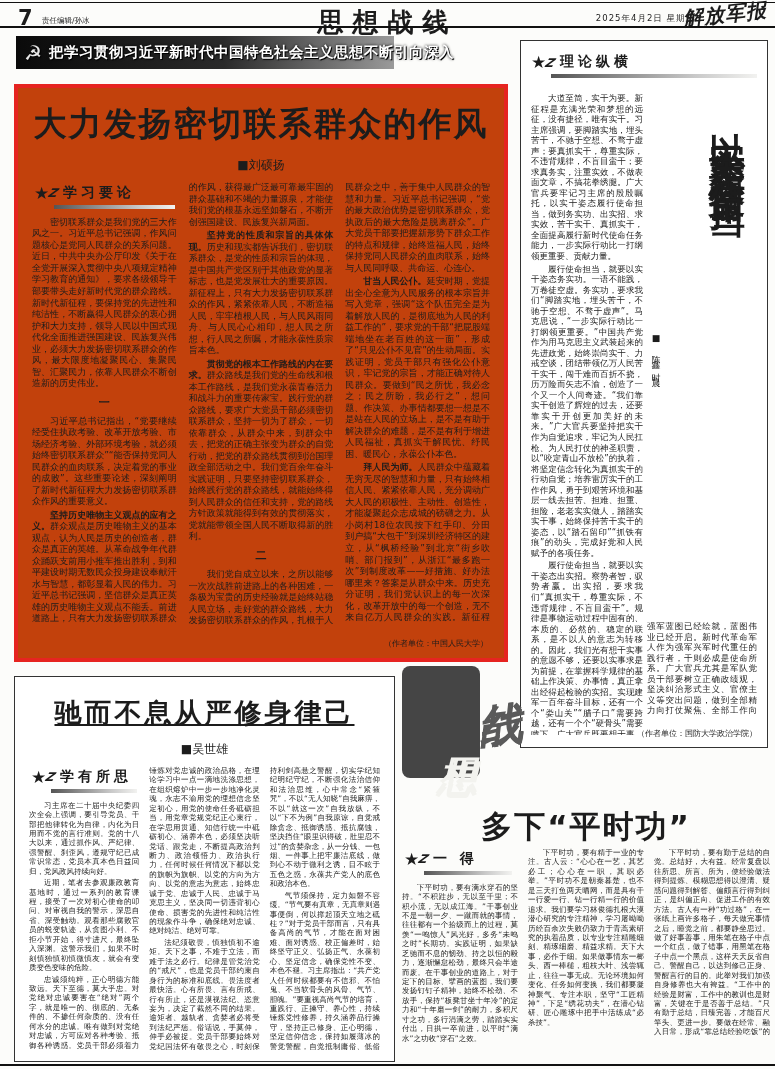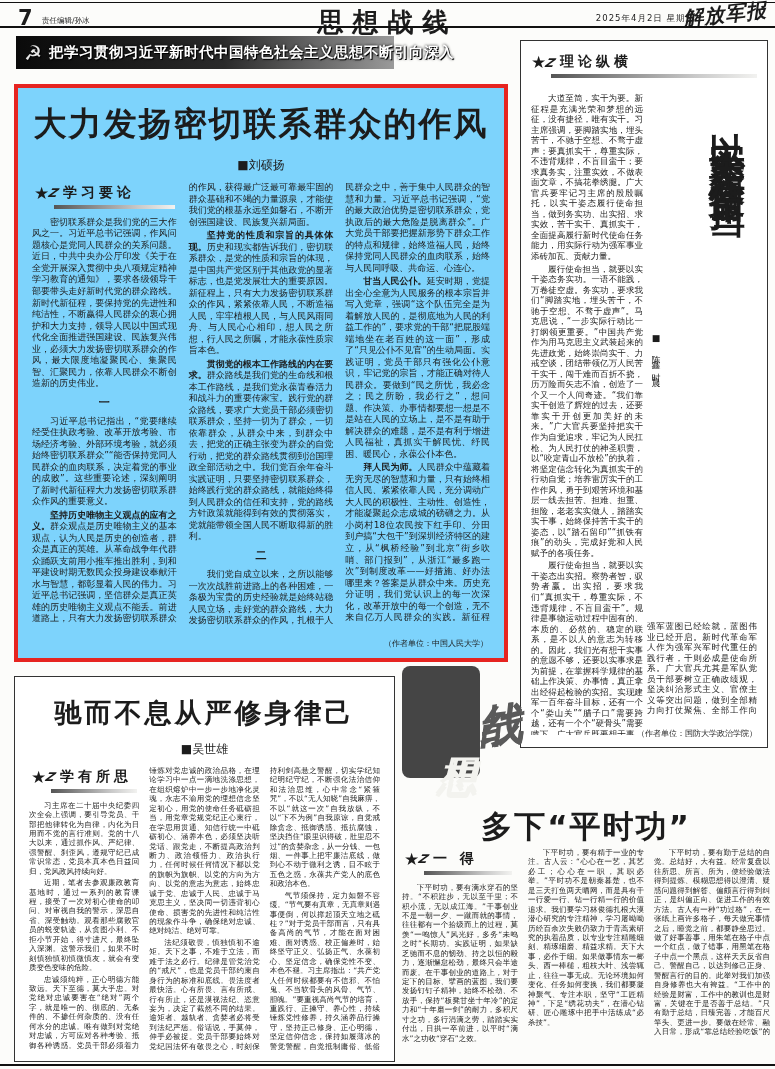--- a/index.html
+++ b/index.html
@@ -30,21 +30,21 @@
   .m-title{font-size:14px;font-weight:900;letter-spacing:4px;white-space:nowrap;}
   .m-bar{height:4px;margin:3px 0 0 20px;background:linear-gradient(90deg,#555,#c9c9c9 70%,#f2f2f0);}
   
   .para{margin:0 0 2px;text-indent:2em;}
   .p-divider{display:block;text-align:center;text-indent:0;font-weight:900;font-size:11px;margin:6px 0;}
   .p-lead{font-weight:900;}
   .byline{text-align:center;font-size:12px;}
   .attr{font-size:8px;}
   
   .main-box{position:absolute;left:14px;top:84px;width:494px;height:578px;box-sizing:border-box;
-            border:4px solid #e62420;background:#7dd3fc;padding:4px 10px;}
+            border:4px solid #e62420;background:#c2410c;padding:4px 10px;}
   .main-headline{margin-top:10px;text-align:center;font-size:33px;font-weight:900;letter-spacing:2px;white-space:nowrap;}
   .main-byline{margin:10px 0 8px;}
   .main-body{margin:0 4px;height:448px;overflow:hidden;column-count:3;column-gap:12px;
              font-size:9px;line-height:1.28;text-align:justify;}
   .main-attr{position:absolute;right:16px;bottom:9px;}
   
   .right-box{position:absolute;left:520px;top:40px;width:248px;height:708px;box-sizing:border-box;
              border:1px solid #333;background:#fff;}
   .right-box .marker{margin:12px 10px 0;}
   .r-col{position:absolute;left:10px;top:52px;width:112px;height:642px;overflow:hidden;
@@ -61,21 +61,21 @@
   .stamp-sq{position:absolute;left:0;top:0;width:78px;height:112px;background:#454545;border-radius:8px;
             color:#f3f3ef;font-family:"DejaVu Serif","Liberation Serif",serif;font-style:italic;
             font-weight:bold;font-size:40px;line-height:1.1;text-align:center;padding-top:6px;box-sizing:border-box;
             writing-mode:vertical-rl;}
   .stamp-script{position:absolute;left:66px;top:2px;writing-mode:vertical-rl;
                 font-family:"DejaVu Serif","Liberation Serif",serif;font-style:italic;font-weight:bold;
                 font-size:44px;line-height:1.15;color:#5a5a5a;transform:rotate(-7deg);}
   
   .bl-box{position:absolute;left:14px;top:676px;width:381px;height:386px;box-sizing:border-box;
           border:1px solid #333;background:#fff;padding:6px 10px;}
-  .bl-headline{margin-top:12px;text-align:center;font-size:27px;font-weight:900;letter-spacing:3px;white-space:nowrap;}
+  .bl-headline{margin-top:12px;text-align:center;font-size:27px;font-weight:900;letter-spacing:3px;white-space:nowrap;text-decoration:underline;}
   .bl-byline{margin:10px 0 8px;}
   .bl-body{margin:0 4px;height:288px;overflow:hidden;column-count:3;column-gap:10px;
            font-size:7.5px;line-height:1.26;text-align:justify;}
   
   .br-area{position:absolute;left:402px;top:788px;width:368px;height:274px;margin-top:18px;}
   .br-headline{text-align:center;font-size:31px;font-weight:900;letter-spacing:2px;white-space:nowrap;}
   .br-byline{margin:9px 0 8px;}
   .br-body{height:198px;overflow:hidden;column-count:3;column-gap:10px;
            font-size:7.5px;line-height:1.26;text-align:justify;}
   .br-body .marker{margin-right:6px;}
@@ -143,21 +143,21 @@
     <div class="marker">
       <div class="m-row">
         <span class="m-star">★</span>
         <span class="m-z">Z</span>
         <span class="m-title">理论纵横</span>
       </div>
       <div class="m-bar"></div>
     </div>
     <div class="r-col">
 
-        <p class="para"><span class="p-text">大道至简，实干为要。新征程是充满光荣和梦想的远征，没有捷径，唯有实干。习主席强调，要脚踏实地，埋头苦干，不驰于空想、不骛于虚声；要真抓实干，尊重实际，不违背规律，不盲目蛮干；要求真务实，注重实效，不做表面文章，不搞花拳绣腿。广大官兵要牢记习主席的殷殷嘱托，以实干姿态履行使命担当，做到务实功、出实招、求实效，苦干实干、真抓实干，全面提高履行新时代使命任务能力，用实际行动为强军事业添砖加瓦、贡献力量。</span></p>
+        <p class="para"><span class="p-text">大道至简，实干为要。新征程是充满光荣和梦想的远征，没有捷径，唯有实干。习主席强调，要脚踏实地，埋头苦干，不驰于空想、不骛于虚声；要真抓实干，尊重实际，不违背规律，不盲目蛮干；要求真务实，注重实效，不做表面文章，不搞花拳绣腿。广大官兵要牢记习主席的殷殷嘱托，以实干姿态履行使命担当，做到务实功、出实招、求实效，苦干实干、真抓实干，全面提高履行新时代使命任务能力，一步实际行动比一打纲领更重要、贡献力量。</span></p>
 
         <p class="para"><span class="p-text">履行使命担当，就要以实干姿态务实功。一语不能践，万卷徒空虚。务实功，要求我们“脚踏实地，埋头苦干，不驰于空想、不骛于虚声”。马克思说，“一步实际行动比一打纲领更重要。”中国共产党作为用马克思主义武装起来的先进政党，始终崇尚实干、力戒空谈，团结带领亿万人民苦干实干，闯千难而百折不挠，历万险而矢志不渝，创造了一个又一个人间奇迹。“我们靠实干创造了辉煌的过去，还要靠实干开创更加美好的未来。”广大官兵要坚持把实干作为自觉追求，牢记为人民扛枪、为人民打仗的神圣职责，以“咬定青山不放松”的执着，将坚定信念转化为真抓实干的行动自觉；培养雷厉实干的工作作风，勇于到艰苦环境和基层一线去担苦、担难、担重、担险，老老实实做人，踏踏实实干事，始终保持苦干实干的姿态，以“踏石留印”“抓铁有痕”的劲头，完成好党和人民赋予的各项任务。</span></p>
 
         <p class="para"><span class="p-text">履行使命担当，就要以实干姿态出实招。察势者智，驭势者赢。出实招，要求我们“真抓实干，尊重实际，不违背规律，不盲目蛮干”。规律是事物运动过程中固有的、本质的、必然的、稳定的联系，是不以人的意志为转移的。因此，我们光有想干实事的意愿不够，还要以实事求是为前提，在掌握科学规律的基础上作决策、办事情，真正拿出经得起检验的实招。实现建军一百年奋斗目标，还有一个个“娄山关”“腊子口”需要跨越，还有一个个“硬骨头”需要啃下。广大官兵既要想干事、更要会干事，敢于打破传统思维束缚，勇于创新工作方法思路，在破解难题中谋新策、出新招、辟新径，以创新之光照亮实干之路；坚持一切从实际出发，准确把握强军实践的客观规律，紧紧抓住主要矛盾和矛盾的主要方面，尊重规律、科学实干，顺势而为、乘势而上；善于思考、勤于学习，不断把学习成果转化为实干本领，切实拿出行之有效真招实招，解难题破困局。</span></p>
 
       </div>
     <div class="r-byline">■陈鑫 时晨</div>
     <div class="r-title">以实干姿态履行使命担当</div>
     <div class="r-closing">强军蓝图已经绘就，蓝图伟业已经开启。新时代革命军人作为强军兴军时代重任的践行者，干则必成是使命所系。广大官兵尤其是军队党员干部要树立正确政绩观，坚决纠治形式主义、官僚主义等突出问题，做到全部精力向打仗聚焦、全部工作向打仗用劲，多干为战斗力加分、为部队添彩、为官兵谋利的事，切实树立起重实绩、求实效的鲜明导向；善于瞄准解决现实问题，坚持眼睛向下看、身子往下沉，善于发现问题，勇于解决矛盾，把解决制约战斗力提升的问题作为实干标准，把攻克影响武器装备效能发挥的顽瘴痼疾作为努力方向，把化解困扰部队建设发展的矛盾作为不变追求，切实干实事、出实招，不断创造无愧于时代的新业绩。</div>
     <div class="attr r-attr">（作者单位：国防大学政治学院）</div>

